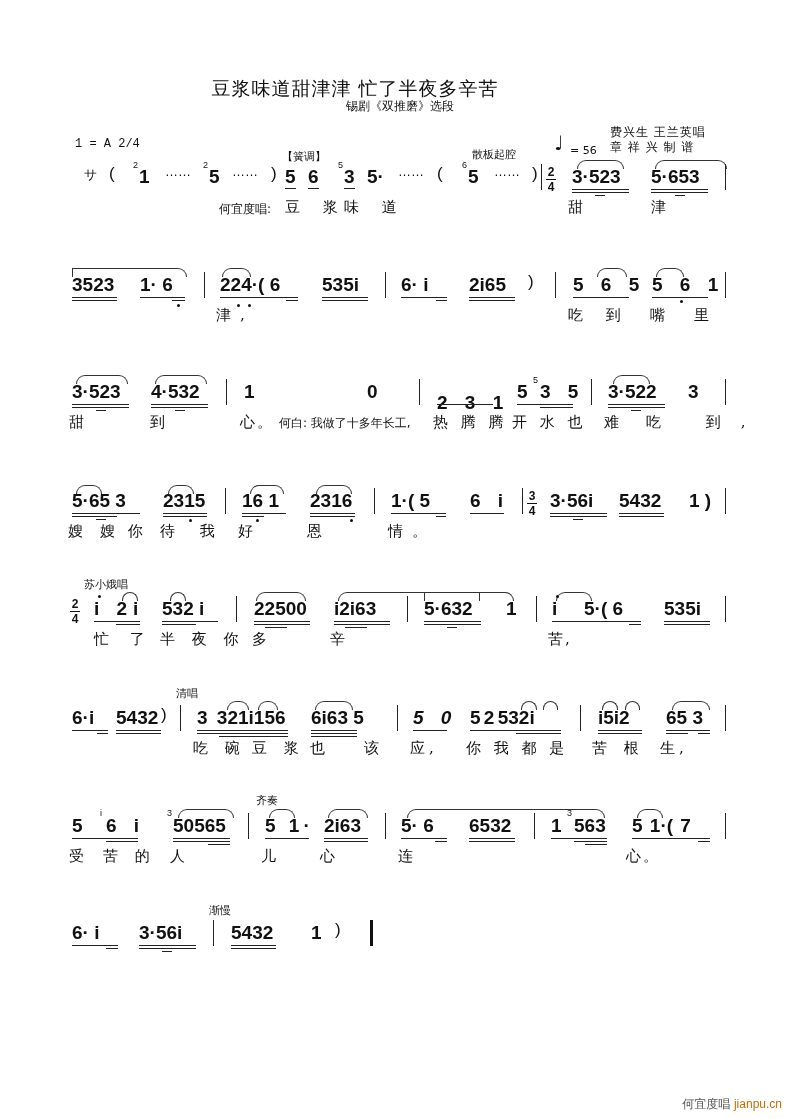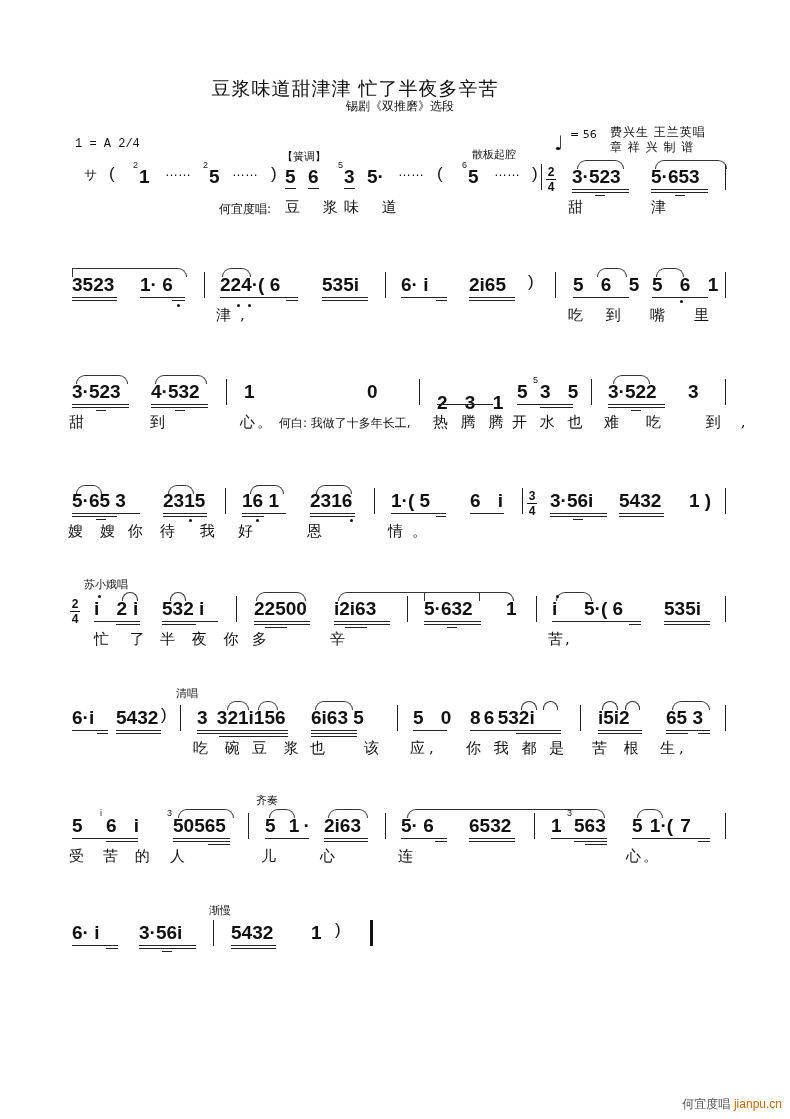--- a/index.html
+++ b/index.html
@@ -29,21 +29,21 @@
 </style>
 </head>
 <body>
 
 <div class="abs title">豆浆味道甜津津  忙了半夜多辛苦</div>
 <div class="abs subtitle">锡剧《双推磨》选段</div>
 <div class="abs key">1 = A  2/4</div>
 <div class="abs credit" style="top:124px;left:610px;">费兴生 王兰英唱</div>
 <div class="abs credit" style="top:139px;left:610px;">章 祥 兴 制 谱</div>
 <div class="abs" style="top:133px;left:554px;font-size:20px;line-height:20px;">♩</div>
-<div class="abs tempo" style="top:128px;left:570px;">= 56</div>
+<div class="abs tempo" style="top:144px;left:570px;">= 56</div>
 
 <div>
   <div class="abs mark" style="top:149px;left:282px;">【簧调】</div>
   <div class="abs mark" style="top:147px;left:472px;">散板起腔</div>
   <div class="abs plain" style="top:166px;left:84px;font-size:13px;">サ</div>
   <div class="abs plain" style="top:164px;left:109px;">(</div>
   <div class="abs grace" style="top:160px;left:133px;">2</div>
   <div class="abs n" style="top:166px;left:139px;">1</div>
   <div class="abs plain" style="top:164px;left:165px;font-size:13px;">……</div>
   <div class="abs grace" style="top:160px;left:203px;">2</div>
@@ -288,25 +288,25 @@
   <div class="abs n" style="top:707px;left:197px;word-spacing:4px;">3 321i156</div>
   <div class="ul" style="top:730px;left:197px;width:91px;"></div>
   <div class="ul" style="top:733px;left:197px;width:91px;"></div>
   <div class="ul" style="top:736px;left:219px;width:69px;"></div>
   <div class="slur" style="top:701px;left:315px;width:36px;"></div>
   <div class="abs n" style="top:707px;left:311px;">6i63 5</div>
   <div class="ul" style="top:730px;left:311px;width:46px;"></div>
   <div class="ul" style="top:733px;left:311px;width:46px;"></div>
   <div class="ul" style="top:736px;left:311px;width:46px;"></div>
   <div class="bar" style="top:705px;left:397px;"></div>
-  <div class="abs n" style="top:707px;left:413px;letter-spacing:6px;">5 0</div>
+  <div class="abs n" style="top:707px;left:413px;letter-spacing:6px;font-style:italic;">5 0</div>
   <div class="ul" style="top:730px;left:413px;width:34px;"></div>
   <div class="slur" style="top:701px;left:521px;width:14px;"></div>
   <div class="slur" style="top:701px;left:543px;width:13px;"></div>
-  <div class="abs n" style="top:707px;left:470px;word-spacing:-2px;">8 6 532i</div>
+  <div class="abs n" style="top:707px;left:470px;word-spacing:-2px;">5 2 532i</div>
   <div class="ul" style="top:730px;left:470px;width:91px;"></div>
   <div class="ul" style="top:733px;left:516px;width:45px;"></div>
   <div class="bar" style="top:705px;left:580px;"></div>
   <div class="slur" style="top:701px;left:602px;width:14px;"></div>
   <div class="slur" style="top:701px;left:625px;width:13px;"></div>
   <div class="abs n" style="top:707px;left:598px;">i5i2</div>
   <div class="ul" style="top:730px;left:598px;width:44px;"></div>
   <div class="ul" style="top:733px;left:598px;width:44px;"></div>
   <div class="slur" style="top:701px;left:672px;width:36px;"></div>
   <div class="abs n" style="top:707px;left:666px;">65 3</div>

